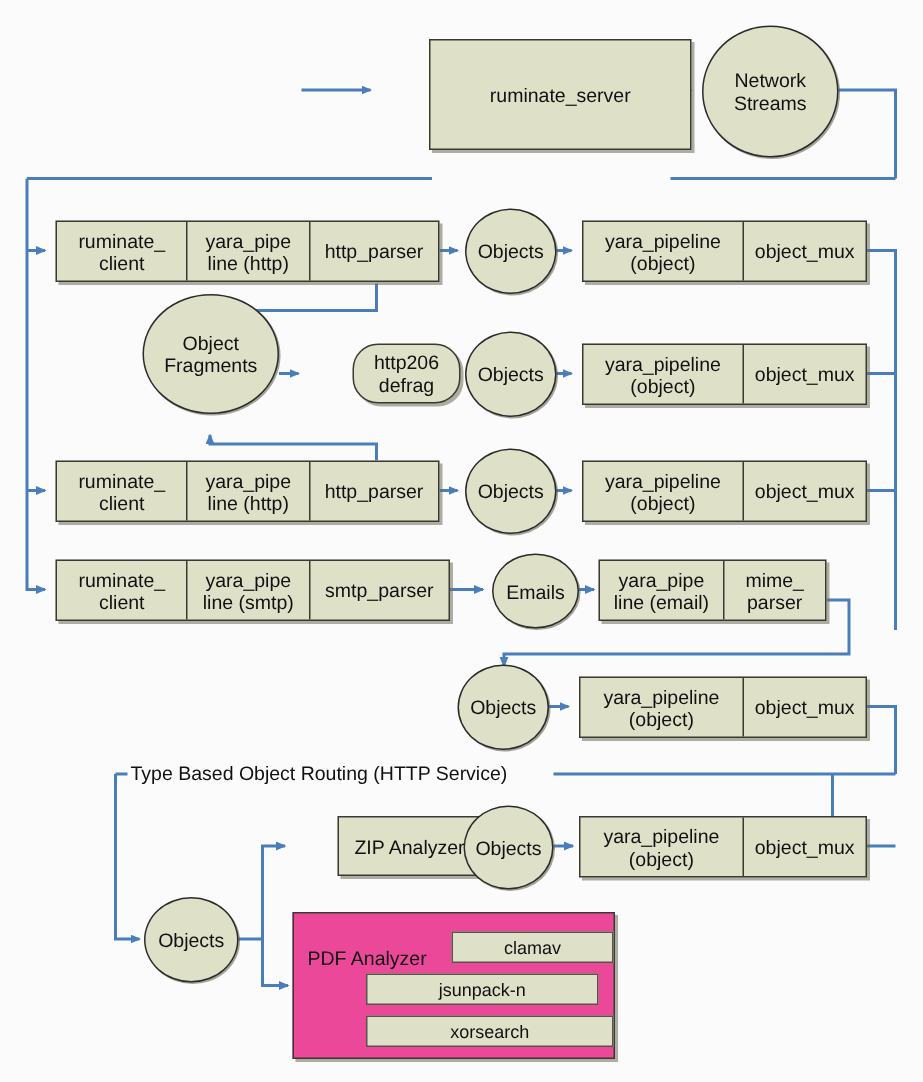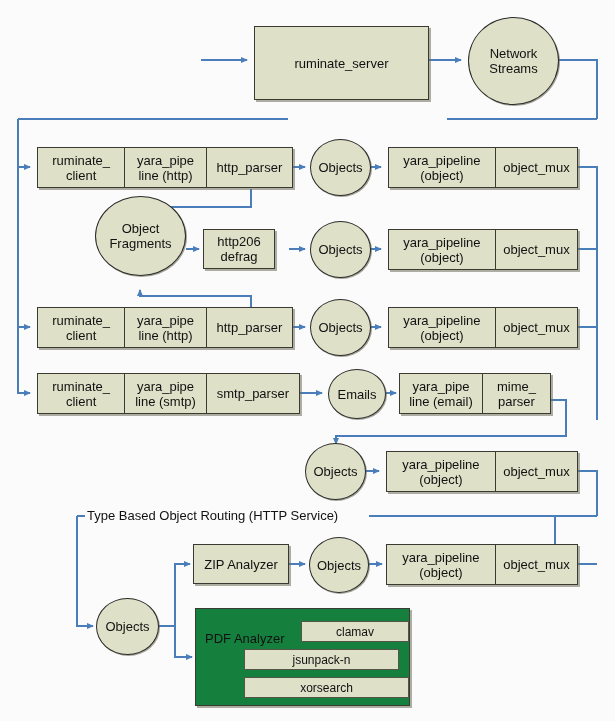--- a/index.html
+++ b/index.html
@@ -41,26 +41,26 @@
     white-space:pre-line;
   }
   .cell + .cell{border-left:1px solid #3a3a32;}
 
   .simplebox{
     border:1px solid #3a3a32;
     background:#dfe0c8;
     box-shadow:2px 2px 0 rgba(110,110,90,.55);
     display:flex;align-items:center;justify-content:center;
     text-align:center;font-size:13px;color:#111;line-height:15px;
-    box-sizing:border-box;white-space:pre-line;
+    box-sizing:border-box;white-space:pre-line;margin-left:32px;
   }
 
   .bigbox{
     border:1px solid #3a3a32;
-    background:#15803d;
+    background:#ec4899;
     box-shadow:2px 2px 0 rgba(110,110,90,.55);
     box-sizing:border-box;
     position:absolute;
   }
   .bigbox .title{
     position:absolute;font-size:13px;color:#111;
   }
   .toolbox{
     position:absolute;
     border:1px solid #55554a;
@@ -158,21 +158,21 @@
 
   <div class="node boxrow" style="left:388px;top:147px;width:190px;height:41px;">
     <div class="cell" style="width:107px;">yara_pipeline
 (object)</div>
     <div class="cell" style="width:83px;">object_mux</div>
   </div>
 
   <div class="node ell" style="left:95px;top:196px;width:91px;height:80px;">Object
 Fragments</div>
 
-  <div class="node simplebox" style="left:203px;top:229px;width:72px;height:40px;">http206
+  <div class="node simplebox" style="left:203px;top:229px;width:72px;height:40px;border-radius:17px;">http206
 defrag</div>
 
   <div class="node ell" style="left:310px;top:221px;width:61px;height:57px;">Objects</div>
 
   <div class="node boxrow" style="left:388px;top:229px;width:190px;height:41px;">
     <div class="cell" style="width:107px;">yara_pipeline
 (object)</div>
     <div class="cell" style="width:83px;">object_mux</div>
   </div>
 

